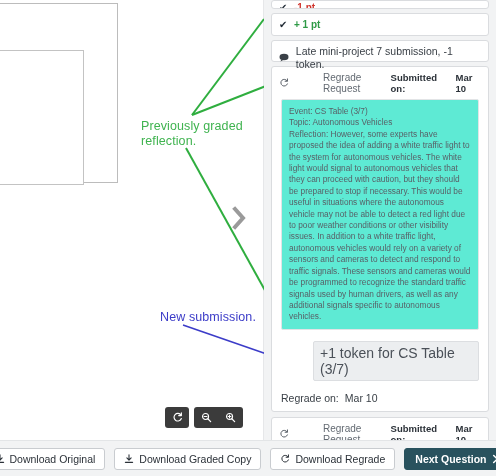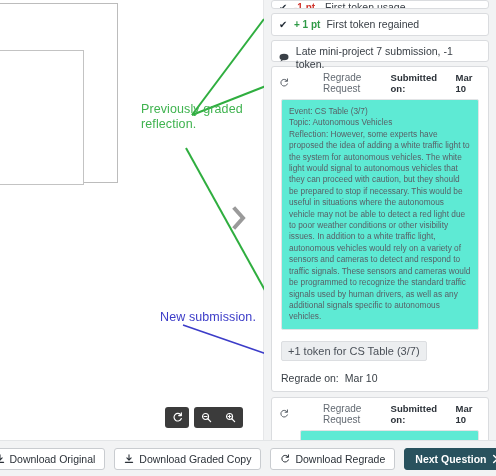--- a/index.html
+++ b/index.html
@@ -58,21 +58,21 @@
   
   .annot {
     position: absolute;
     font-size: 12.5px;
     line-height: 15px;
     letter-spacing: 0.1px;
     white-space: pre-line;
   }
   .annot-green {
     color: #3fb34f;
-    left: 141px; top: 102px;
+    left: 141px; top: 119px;
     width: 124px;
   }
   .annot-blue {
     color: #3c3cc8;
     left: 160px; top: 310px;
     width: 120px;
   }
 
   
   #overlay {
@@ -202,22 +202,23 @@
   .quote .meta { margin: 0; }
   .quote .body { margin: 0 0 0 0; }
 
   .token-wrap { padding: 5px 9px 6px 9px; }
   .token-chip {
     display: inline-block;
     background: #eceef0;
     border: 1px solid #dcdee1;
     border-radius: 2px;
     padding: 3px 6px;
-    font-size: 11px;
+    font-size: 14px;
     color: #4a5058;
+    margin-left: 32px;
   }
 
   .reviewed-row {
     padding: 5px 9px 7px 9px;
     font-size: 10.5px;
     color: #3a4047;
     display: flex;
     gap: 6px;
   }
 
@@ -332,29 +333,27 @@
       </span>
     </div>
   </div>
 
   <div class="grade-pane">
 
     <div class="card card-clip">
       <div class="rubric-row">
         <span class="ck">✔</span>
         <span class="pts neg">-1 pt</span>
-        <span class="desc">First token usage</span>
       </div>
     </div>
 
     <div class="card" style="height:23px;">
       <div class="rubric-row" style="padding-top:4px;">
         <span class="ck">✔</span>
         <span class="pts">+ 1 pt</span>
-        <span class="desc">First token regained</span>
       </div>
     </div>
 
     <div class="card" style="height:22px;">
       <div class="rubric-row" style="padding-top:4px;">
         <span class="bubble">
           <svg width="10" height="9" viewBox="0 0 14 12">
               <ellipse cx="7" cy="5.2" rx="6.3" ry="4.6" fill="#3a4047"></ellipse>
               <path d="M3.4 8.6 L2.1 11.6 L5.9 9.6 Z" fill="#3a4047"></path>
             </svg>

